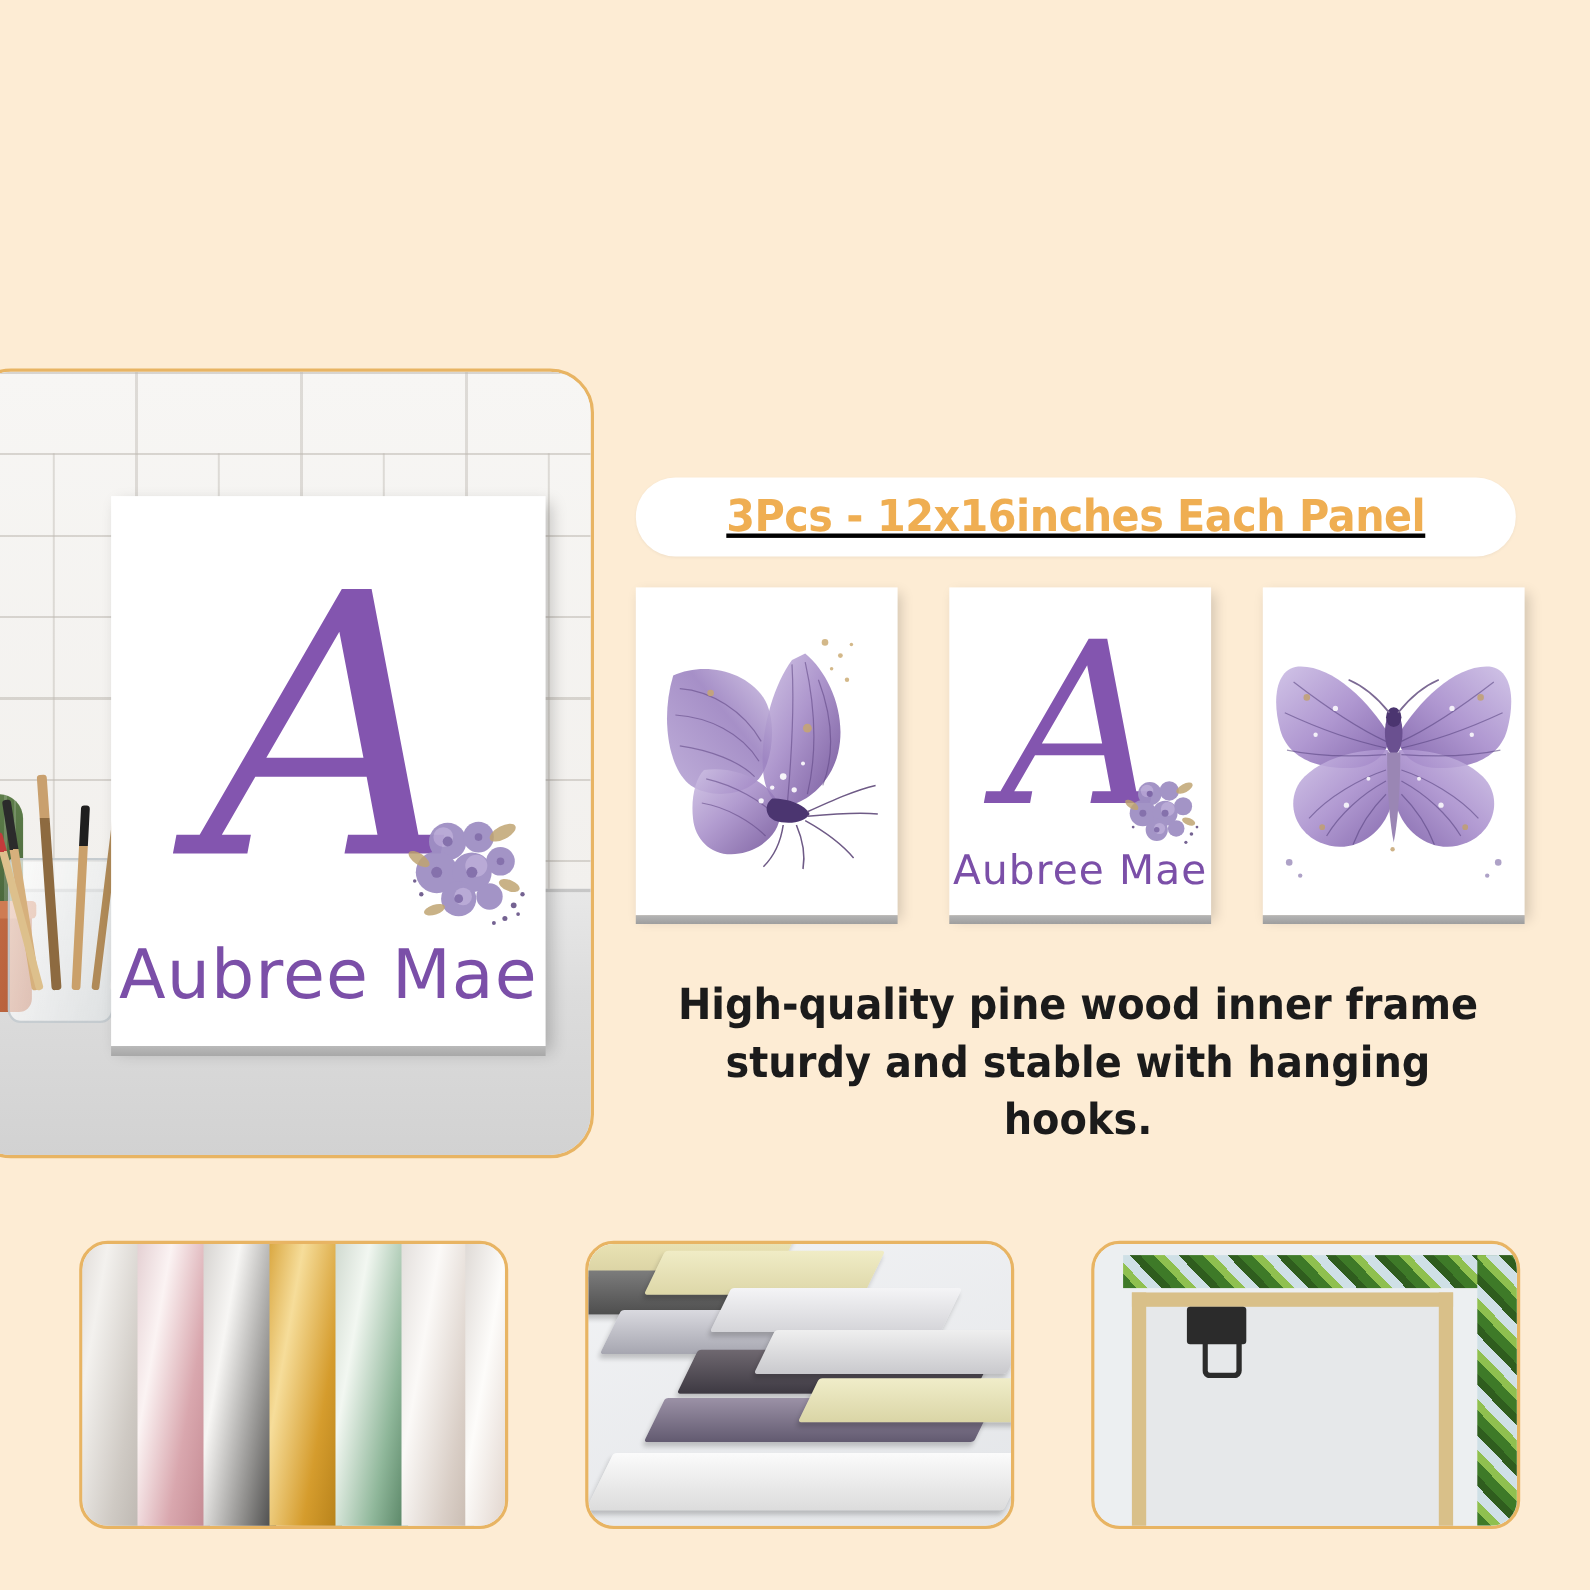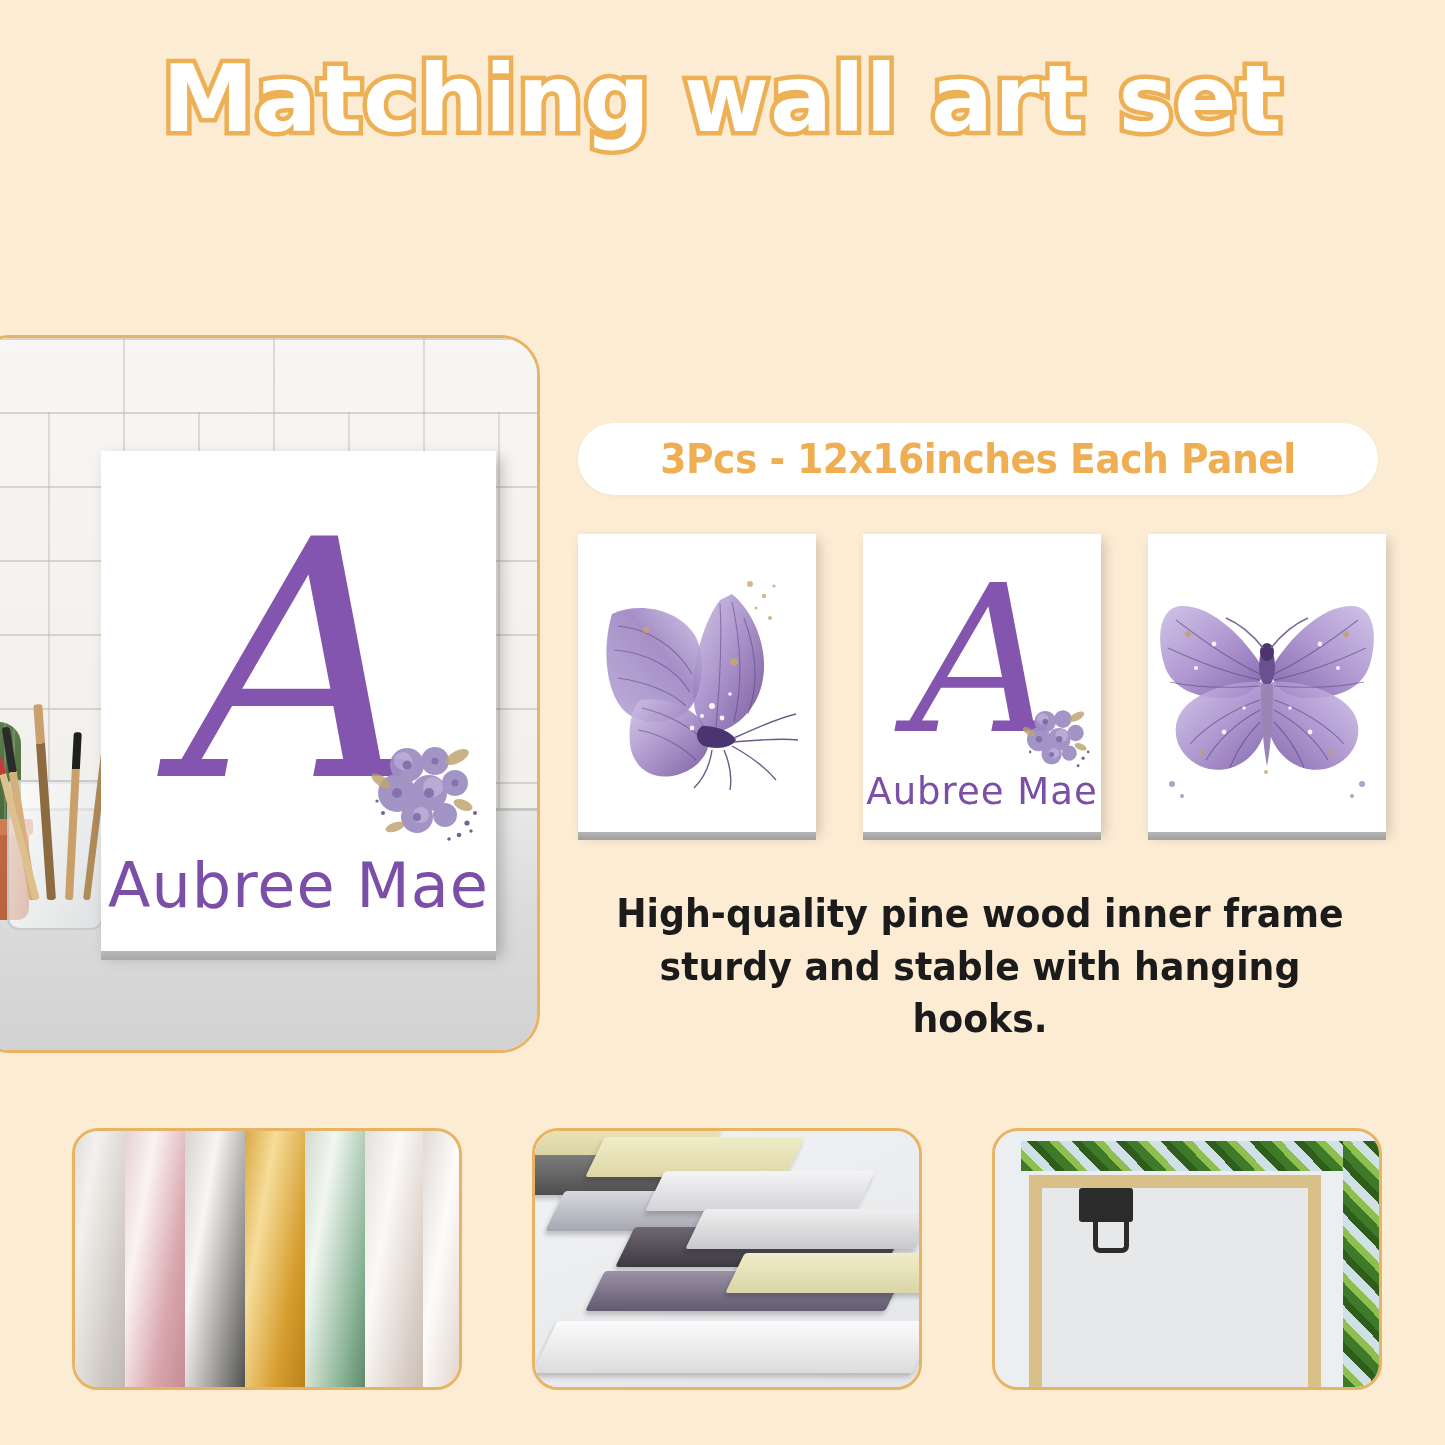--- a/index.html
+++ b/index.html
@@ -134,25 +134,26 @@
   .art .name {
     position:absolute; left:0; width:100%; text-align:center;
     font-family:"DejaVu Sans", sans-serif;
     color:#7B4FA8;
     letter-spacing:1px;
   }
   .flowers { position:absolute; }
 
   
   .badge-pill {
-    position:absolute; left:578px; top:423px; width:800px; height:72px;
+    position:absolute; left:578px; top:434px; width:800px; height:72px;
     background:#FFFFFF;
     border-radius:36px;
     display:flex; align-items:center; justify-content:center;
     box-shadow:0 1px 3px rgba(0,0,0,.05);
+    text-decoration:underline;
   }
   .badge-text {
     font-family:"DejaVu Sans", sans-serif;
     font-weight:bold;
     font-size:40px;
     color:#EFAE52;
     letter-spacing:-.5px;
     transform:scaleX(.94);
   }
 
@@ -224,21 +225,20 @@
   .hook:after{
     content:""; position:absolute; left:14px; top:30px; width:26px; height:30px;
     border:5px solid #2b2b2b; border-top:none; border-radius:0 0 7px 7px;
   }
 </style>
 </head>
 <body>
 
 <div class="header">
 
-  <div class="main-title">Matching wall art set</div>
 
 </div>
 
 <div class="hero-photo">
 
   <div class="brick"></div>
   <div class="table"></div>
 
   <div class="cactus"></div>
   <div class="cactus-pot"></div>

